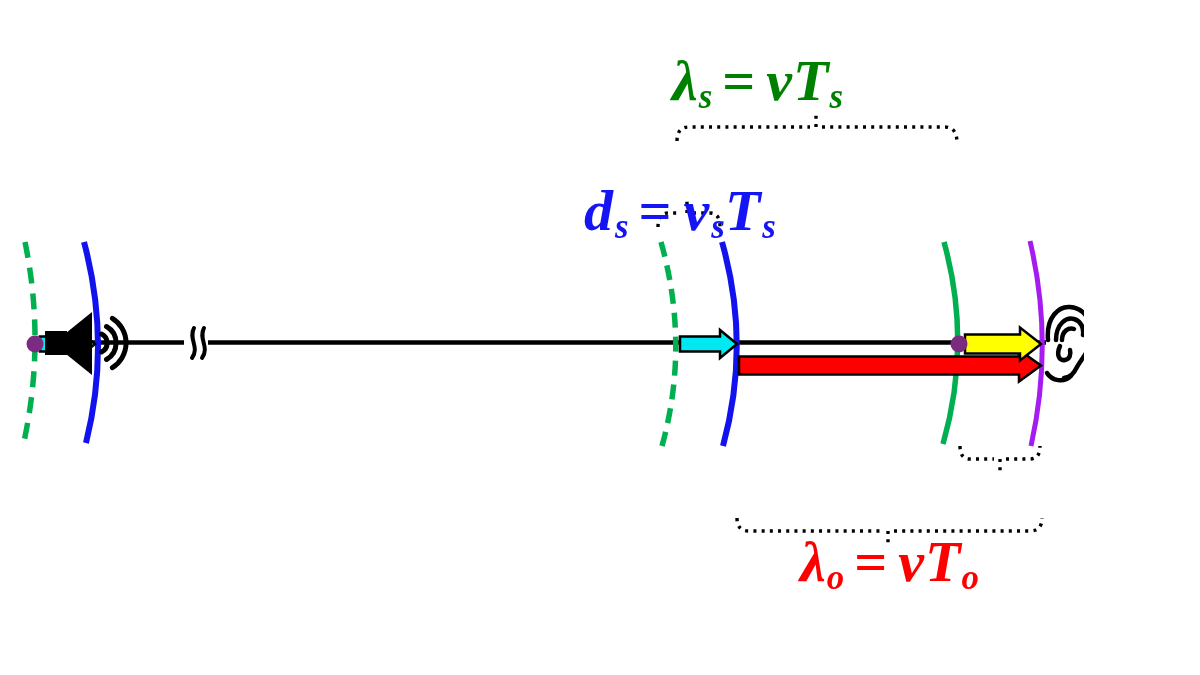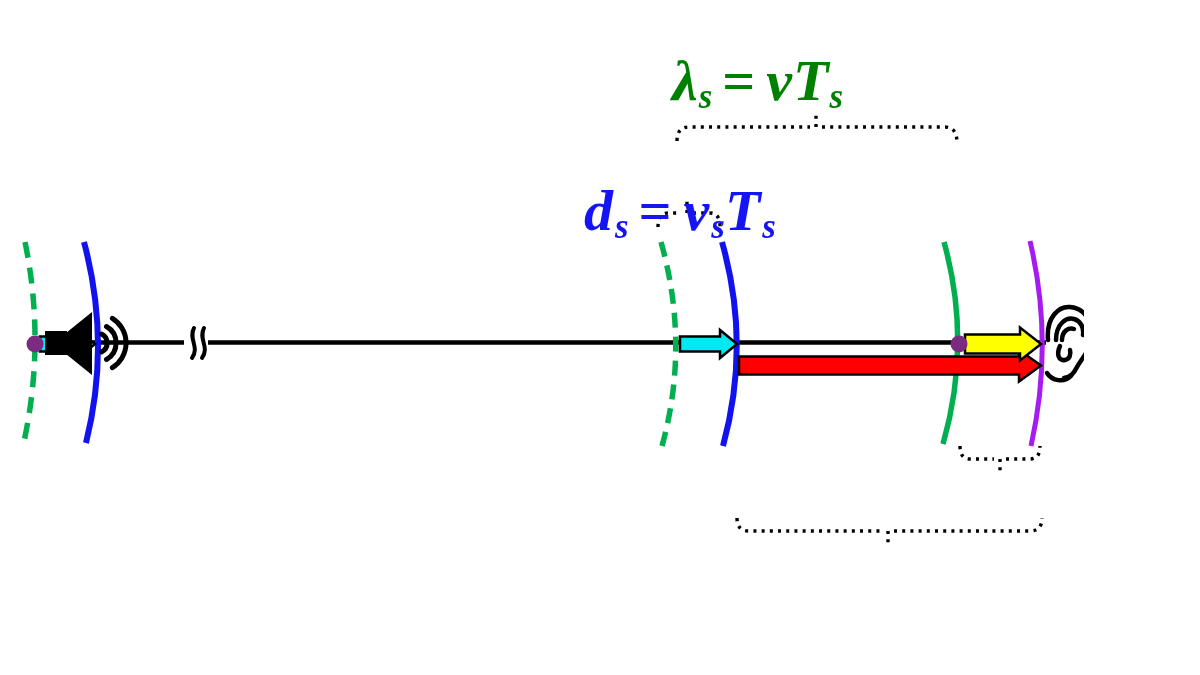--- a/index.html
+++ b/index.html
@@ -79,14 +79,17 @@
 
   <div class="eq-label lbl-green">
     <span>λ</span><sub class="sb">s</sub><span class="eq">=</span><span>vT</span><sub class="sb">s</sub>
   </div>
 
   <div class="eq-label lbl-blue">
     <span>d</span><sub class="sb">s</sub><span class="eq">=</span><span>v</span><sub class="sb">s</sub><span>T</span><sub class="sb">s</sub>
   </div>
 
 
+  <div class="eq-label lbl-red">
+    <span>λ</span><sub class="sb">o</sub><span class="eq">=</span><span>vT</span><sub class="sb">o</sub>
+  </div>
 
 </div>
 
 </body></html>

